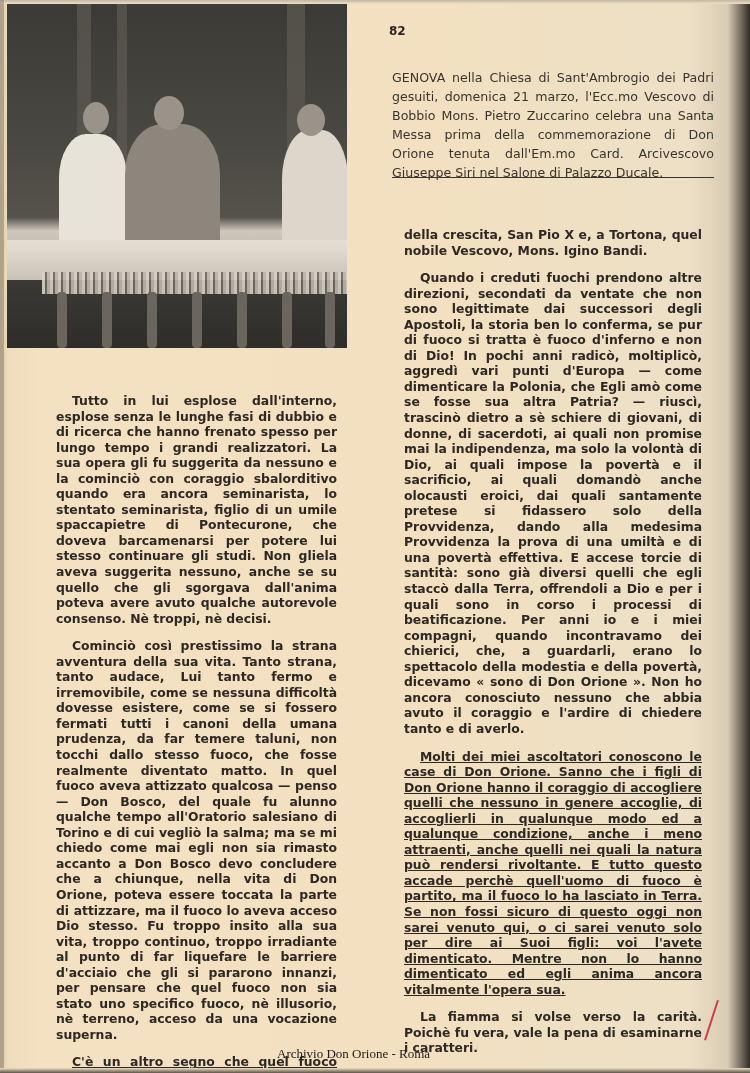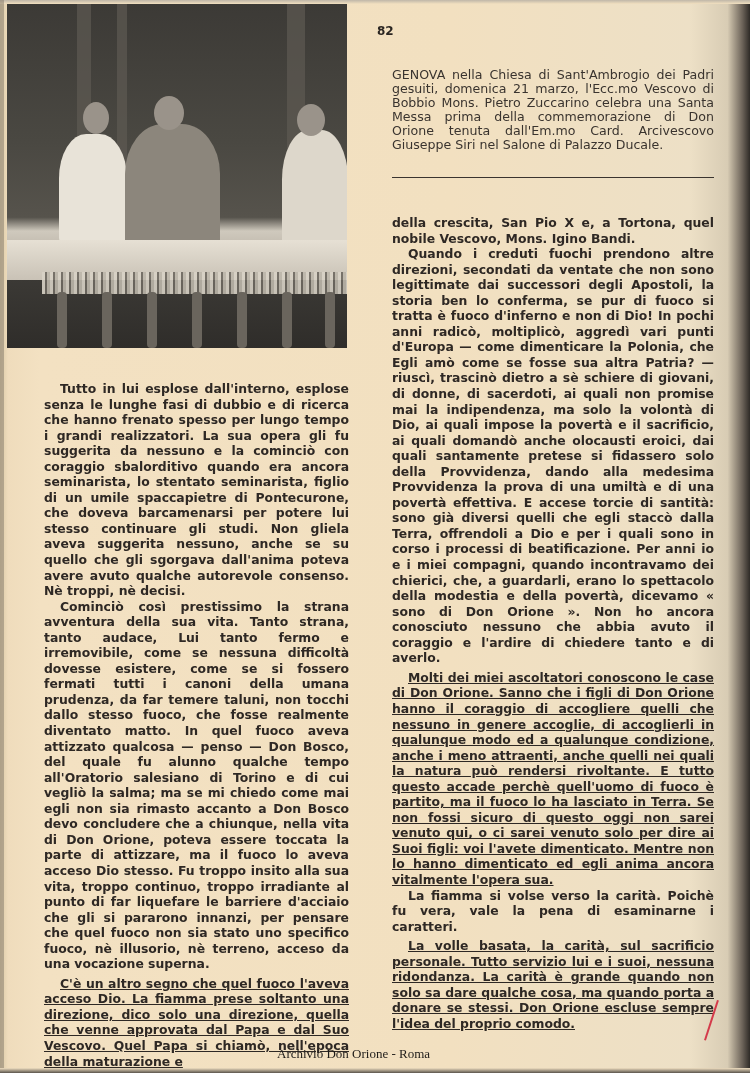--- a/index.html
+++ b/index.html
@@ -19,32 +19,32 @@
     overflow:hidden;
   }
   .photo .col { position:absolute; top:0; height:230px; background:#5e5a52; opacity:.7; }
   .photo .fig { position:absolute; border-radius: 40% 40% 6px 6px; }
   .photo .head { position:absolute; border-radius:50%; background:#9a938a; }
   .photo .altar { position:absolute; left:0; top:236px; width:340px; height:40px; background:linear-gradient(#e6e0d4,#c9c2b6); }
   .photo .lace { position:absolute; left:35px; top:268px; width:305px; height:22px;
     background: repeating-linear-gradient(90deg, #d8d2c6 0 3px, #6d6860 3px 5px, #bcb6aa 5px 8px); opacity:.9; }
   .photo .rail { position:absolute; top:288px; width:10px; height:56px; background:#6a655d; border-radius:4px; }
 
-  .page-number { position:absolute; left:377px; top:24px; font-size:12px; font-weight:bold; }
+  .page-number { position:absolute; left:389px; top:24px; font-size:12px; font-weight:bold; }
   .caption {
     position:absolute; left:392px; top:68px; width:322px;
-    font-size:12.6px; line-height:14px; text-align:justify; color:#3a342f;
+    font-size:12.6px; line-height:19px; text-align:justify; color:#3a342f;
   }
   .caption-rule { position:absolute; left:392px; top:177px; width:322px; height:1px; background:#3a342f; }
 
   .col-text {
     position:absolute; font-size:12.4px; line-height:15.55px; font-weight:bold;
     text-align:justify; color:#2e2824;
   }
-  .col-text p { margin:0; text-indent:0; }
+  .col-text p { margin:12px; text-indent:0; }
   .col-text p.ind { text-indent:16px; }
   .col-text p.gap { margin-top:4px;text-decoration:underline; }
   .left-col { left:44px; top:381px; width:305px; }
   .right-col { left:392px; top:215px; width:322px; }
 
   .footer { position:absolute; left:277px; top:1046px; font-size:13px; color:#1e1b18; font-family:Liberation Serif, serif; }
   .red-mark { position:absolute; left:717px; top:1000px; width:2px; height:42px; background:#d43a4a; transform:rotate(18deg); transform-origin:top left; }
 </style>
 </head>
 <body>

